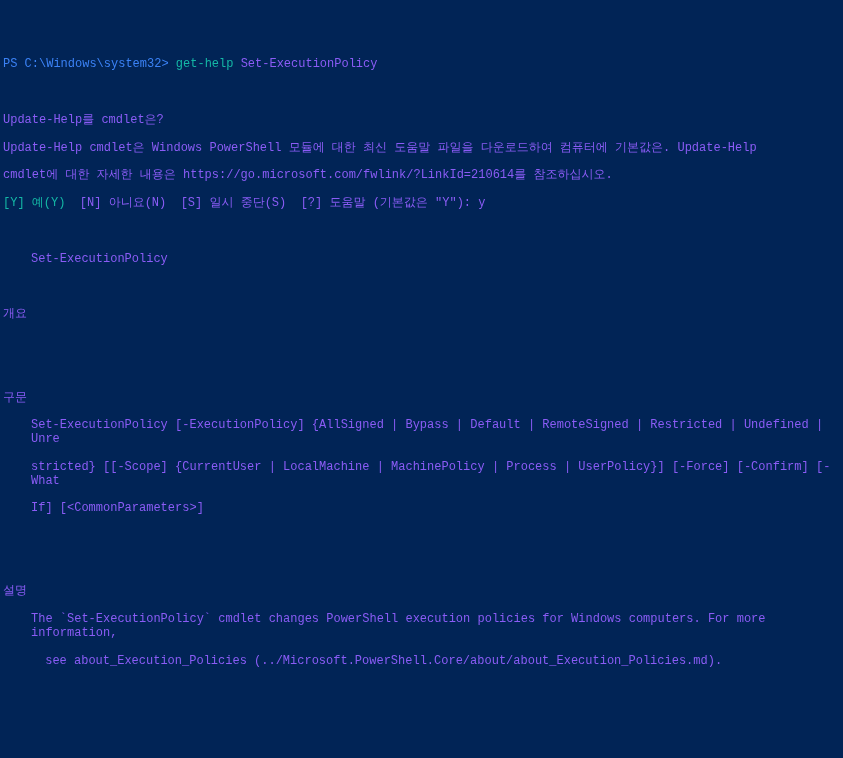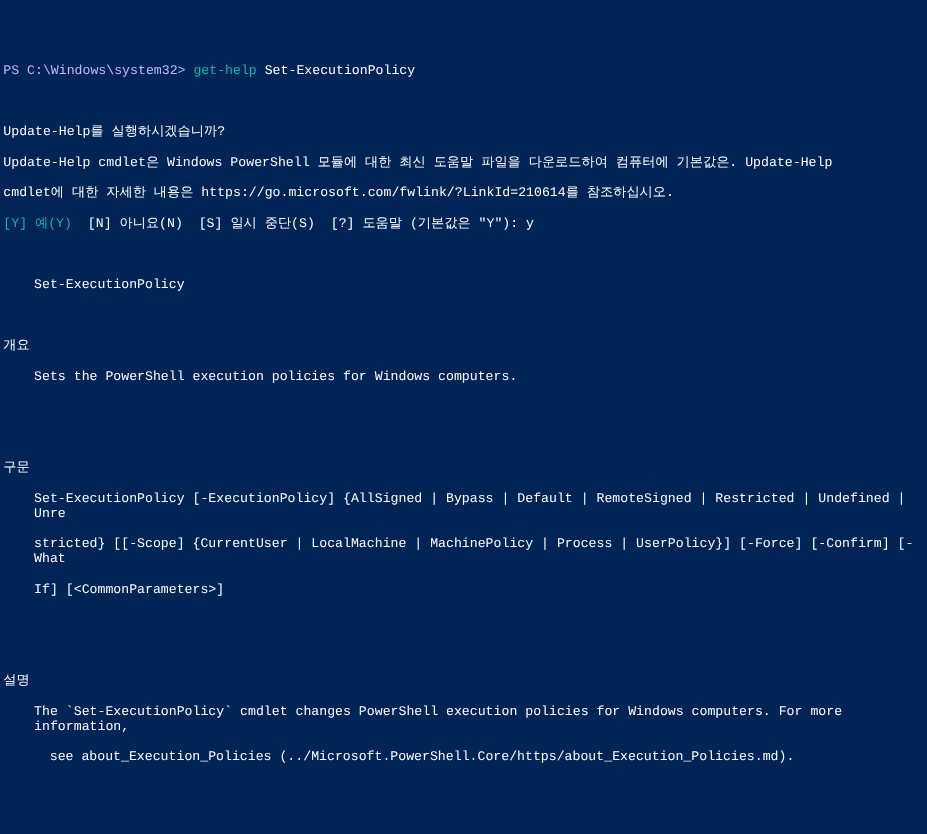--- a/index.html
+++ b/index.html
@@ -13,27 +13,27 @@
       font-family: Consolas, 'Courier New', monospace;
       font-size: 12px;
       line-height: 1.15;
       padding: 3px;
       white-space: pre-wrap;
       width: 843px;
       height: 758px;
       overflow: hidden;
     }
     .prompt {
-      color: #c4b5fd;
+      color: #3b82f6;
     }
     .yellow {
       color: #14b8a6;
     }
     .cyan {
-      color: #ffffff;
+      color: #8b5cf6;
     }
     .line {
       display: block;
       min-height: 14px;
     }
     .indent {
       padding-left: 28px;
       display: block;
     }
     .indent2 {
@@ -41,40 +41,39 @@
       display: block;
     }
   </style>
 </head>
 <body>
 
 
 
 <div><span class="line"><span class="prompt">PS C:\Windows\system32&gt; </span><span class="yellow">get-help</span><span class="cyan"> Set-ExecutionPolicy</span></span>
 <span class="line"></span>
-<span class="line cyan">Update-Help를 실행하시겠습니까?</span>
+<span class="line cyan">Update-Help를 cmdlet은?</span>
 <span class="line cyan">Update-Help cmdlet은 Windows PowerShell 모듈에 대한 최신 도움말 파일을 다운로드하여 컴퓨터에 기본값은. Update-Help</span>
 <span class="line cyan">cmdlet에 대한 자세한 내용은 https://go.microsoft.com/fwlink/?LinkId=210614를 참조하십시오.</span>
 <span class="line"><span class="yellow">[Y] 예(Y)</span><span class="cyan">  [N] 아니요(N)  [S] 일시 중단(S)  [?] 도움말 (기본값은 "Y"): y</span></span>
 <span class="line"></span>
 <span class="indent cyan">Set-ExecutionPolicy</span>
 <span class="line"></span>
 <span class="line cyan">개요</span>
-<span class="indent cyan">Sets the PowerShell execution policies for Windows computers.</span>
 <span class="line"></span>
 <span class="line"></span>
 <span class="line cyan">구문</span>
 <span class="indent cyan">Set-ExecutionPolicy [-ExecutionPolicy] {AllSigned | Bypass | Default | RemoteSigned | Restricted | Undefined | Unre</span>
 <span class="indent cyan">stricted} [[-Scope] {CurrentUser | LocalMachine | MachinePolicy | Process | UserPolicy}] [-Force] [-Confirm] [-What</span>
 <span class="indent cyan">If] [&lt;CommonParameters&gt;]</span>
 <span class="line"></span>
 <span class="line"></span>
 <span class="line cyan">설명</span>
 <span class="indent cyan">The `Set-ExecutionPolicy` cmdlet changes PowerShell execution policies for Windows computers. For more information,</span>
-<span class="indent2 cyan"> see about_Execution_Policies (../Microsoft.PowerShell.Core/https/about_Execution_Policies.md).</span>
+<span class="indent2 cyan"> see about_Execution_Policies (../Microsoft.PowerShell.Core/about/about_Execution_Policies.md).</span>
 <span class="line"></span>
 
 
 
 
 
 
 
 
 

